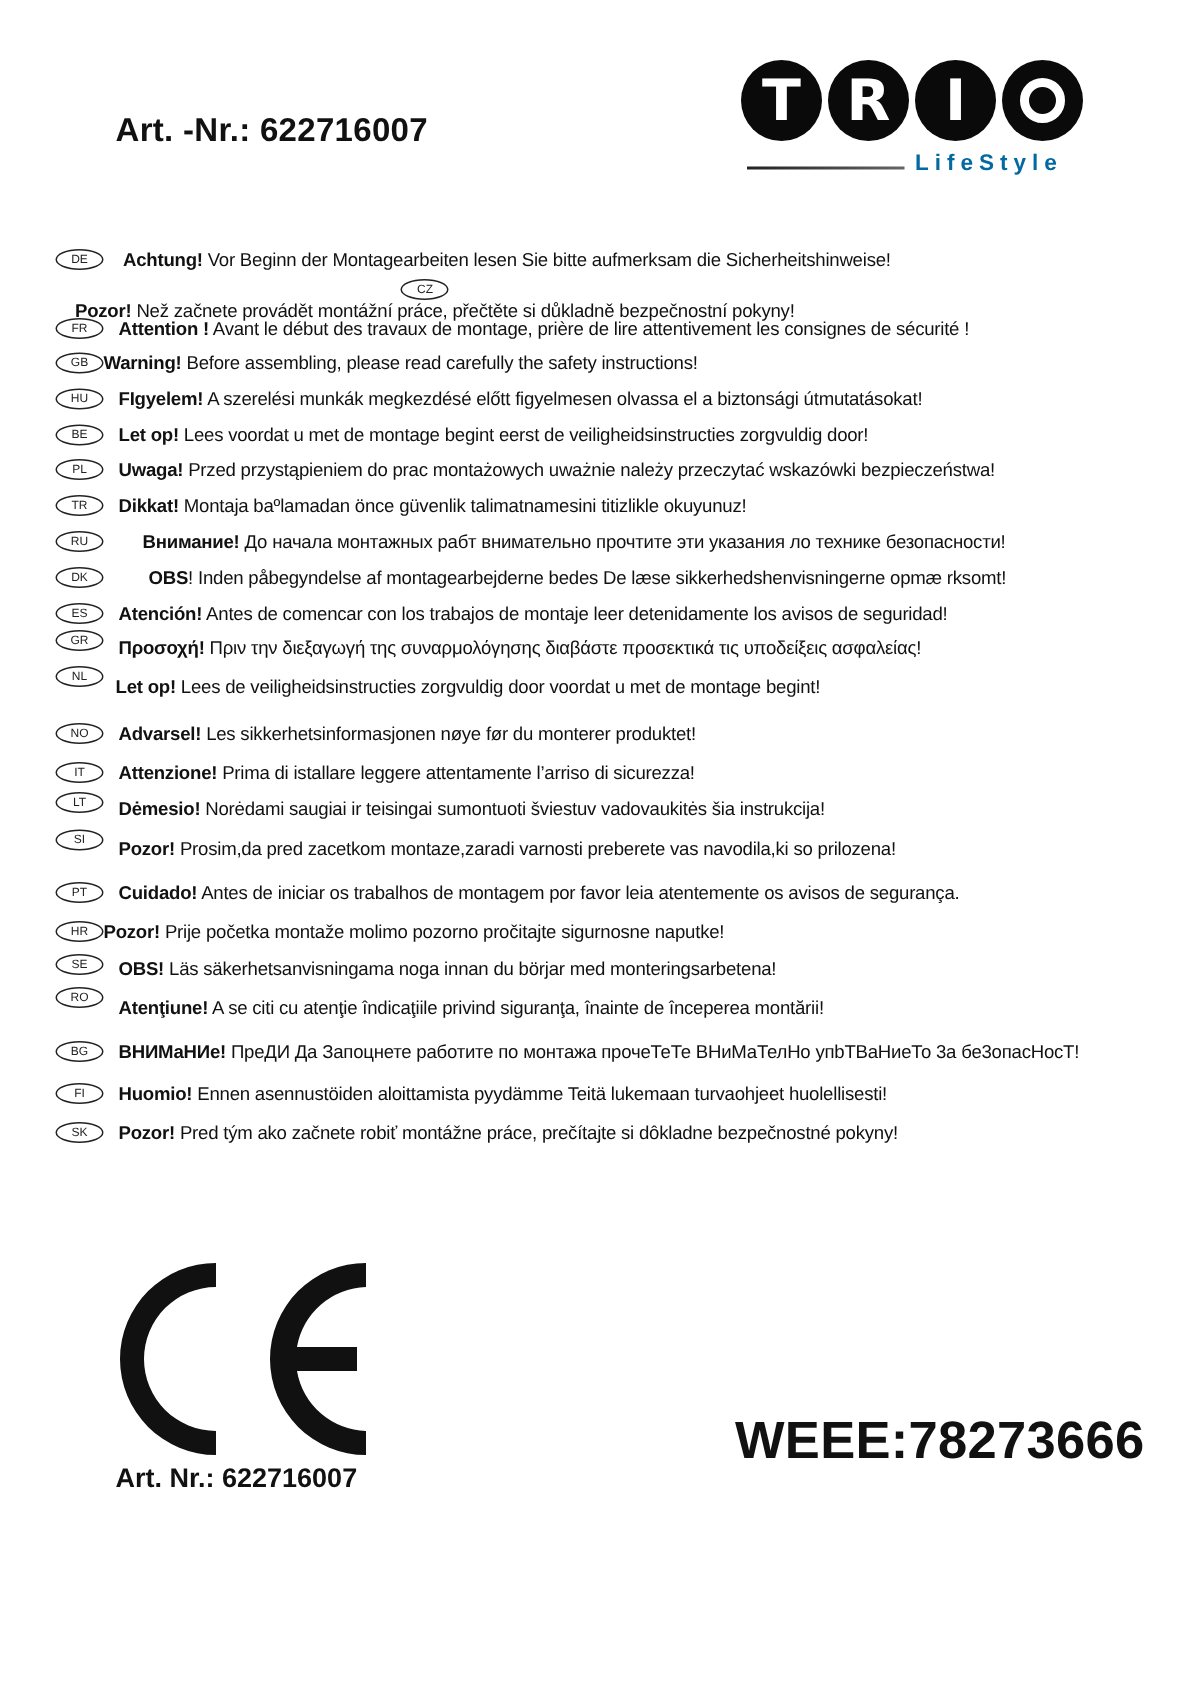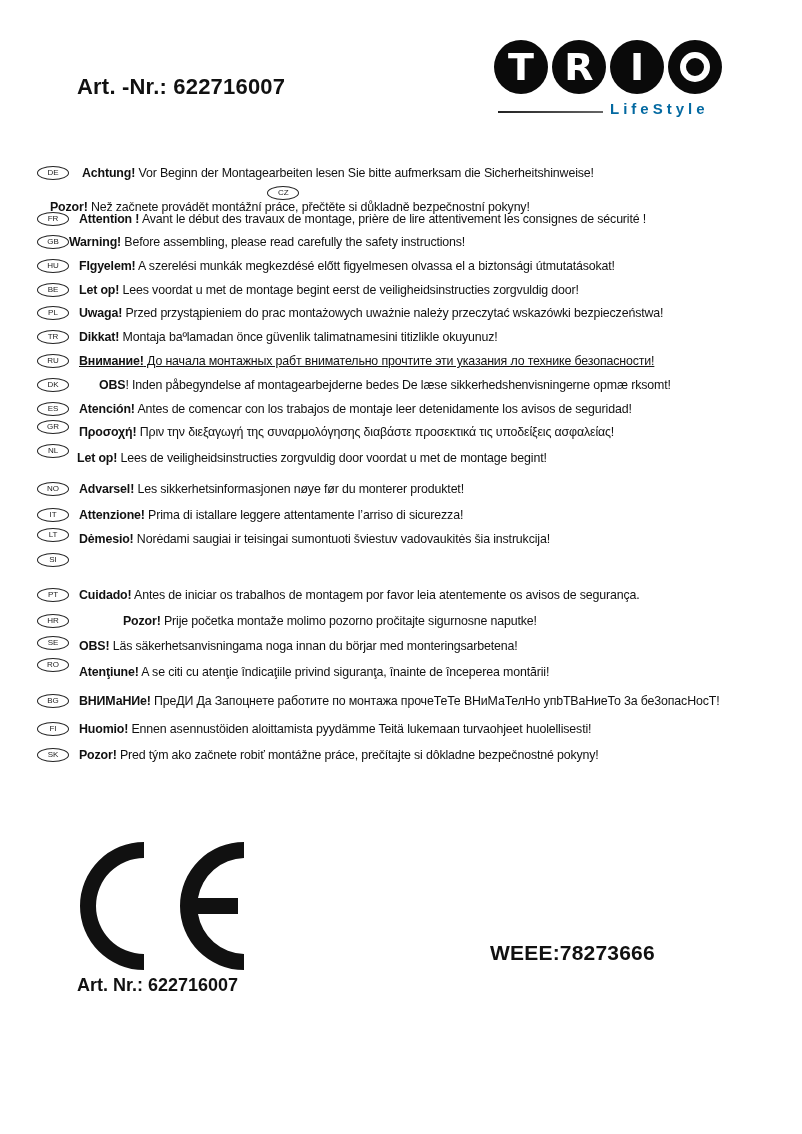--- a/index.html
+++ b/index.html
@@ -44,21 +44,21 @@
     flex: none;
   }
   .warn-text { font-size: 12.4px; color: #111; letter-spacing: -0.15px; }
   .warn-text b { font-weight: bold; }
 
   .ce-mark { position: absolute; left: 76px; top: 842px; width: 172px; height: 128px; }
   .art-bottom {
     position: absolute; left: 77px; top: 975px; font-size: 18px; font-weight: bold;
   }
   .weee {
-    position: absolute; left: 490px; top: 941px; font-size: 21px; font-weight: bold;
+    position: absolute; left: 490px; top: 941px; font-size: 35px; font-weight: bold;
     letter-spacing: 0.2px;
   }
 </style>
 </head>
 <body>
 
 <div class="art-top">Art. -Nr.: 622716007</div>
 
 <div class="logo">
   <div class="logo-circles">
@@ -101,21 +101,21 @@
     <div class="warn-row" style="top: 303px;">
       <span class="badge" style="position: relative; top: 0px;">PL</span>
       <span class="warn-text" style="margin-left: 10px;"><b>Uwaga!</b><span> Przed przystąpieniem do prac montażowych uważnie należy przeczytać wskazówki bezpieczeństwa!</span></span>
     </div>
     <div class="warn-row" style="top: 327px;">
       <span class="badge" style="position: relative; top: 0px;">TR</span>
       <span class="warn-text" style="margin-left: 10px;"><b>Dikkat!</b><span> Montaja baºlamadan önce güvenlik talimatnamesini titizlikle okuyunuz!</span></span>
     </div>
     <div class="warn-row" style="top: 351px;">
       <span class="badge" style="position: relative; top: 0px;">RU</span>
-      <span class="warn-text" style="margin-left: 10px; text-decoration: underline;"><b>Внимание!</b><span> До начала монтажных рабт внимательно прочтите эти указания ло технике безопасности!</span></span>
+      <span class="warn-text" style="margin-left: 26px;"><b>Внимание!</b><span> До начала монтажных рабт внимательно прочтите эти указания ло технике безопасности!</span></span>
     </div>
     <div class="warn-row" style="top: 375px; gap: 20px;">
       <span class="badge" style="position: relative; top: 0px;">DK</span>
       <span class="warn-text" style="margin-left: 10px;"><b>OBS</b><span>! Inden påbegyndelse af montagearbejderne bedes De læse sikkerhedshenvisningerne opmæ rksomt!</span></span>
     </div>
     <div class="warn-row" style="top: 399px;">
       <span class="badge" style="position: relative; top: 0px;">ES</span>
       <span class="warn-text" style="margin-left: 10px;"><b>Atención!</b><span> Antes de comencar con los trabajos de montaje leer detenidamente los avisos de seguridad!</span></span>
     </div>
     <div class="warn-row" style="top: 422px;">
@@ -133,28 +133,29 @@
     <div class="warn-row" style="top: 505px;">
       <span class="badge" style="position: relative; top: 0px;">IT</span>
       <span class="warn-text" style="margin-left: 10px;"><b>Attenzione!</b><span> Prima di istallare leggere attentamente l’arriso di sicurezza!</span></span>
     </div>
     <div class="warn-row" style="top: 529px;">
       <span class="badge" style="position: relative; top: -4px;">LT</span>
       <span class="warn-text" style="margin-left: 10px;"><b>Dėmesio!</b><span> Norėdami saugiai ir teisingai sumontuoti šviestuv vadovaukitės šia instrukcija!</span></span>
     </div>
     <div class="warn-row" style="top: 556px;">
       <span class="badge" style="position: relative; top: -6px;">SI</span>
+      <span class="warn-text" style="margin-left: 10px;"><b>Pozor!</b><span> Prosim,da pred zacetkom montaze,zaradi varnosti preberete vas navodila,ki so prilozena!</span></span>
     </div>
     <div class="warn-row" style="top: 585px;">
       <span class="badge" style="position: relative; top: 0px;">PT</span>
       <span class="warn-text" style="margin-left: 10px;"><b>Cuidado!</b><span> Antes de iniciar os trabalhos de montagem por favor leia atentemente os avisos de segurança.</span></span>
     </div>
     <div class="warn-row" style="top: 611px;">
       <span class="badge" style="position: relative; top: 0px;">HR</span>
-      <span class="warn-text" style="margin-left: 10px; padding-left: 44px;"><b>Pozor!</b><span> Prije početka montaže molimo pozorno pročitajte sigurnosne naputke!</span></span>
+      <span class="warn-text" style=""><b>Pozor!</b><span> Prije početka montaže molimo pozorno pročitajte sigurnosne naputke!</span></span>
     </div>
     <div class="warn-row" style="top: 636px;">
       <span class="badge" style="position: relative; top: -3px;">SE</span>
       <span class="warn-text" style="margin-left: 10px;"><b>OBS!</b><span> Läs säkerhetsanvisningama noga innan du börjar med monteringsarbetena!</span></span>
     </div>
     <div class="warn-row" style="top: 662px;">
       <span class="badge" style="position: relative; top: -7px;">RO</span>
       <span class="warn-text" style="margin-left: 10px;"><b>Atenţiune!</b><span> A se citi cu atenţie îndicaţiile privind siguranţa, înainte de începerea montării!</span></span>
     </div>
     <div class="warn-row" style="top: 691px;">

